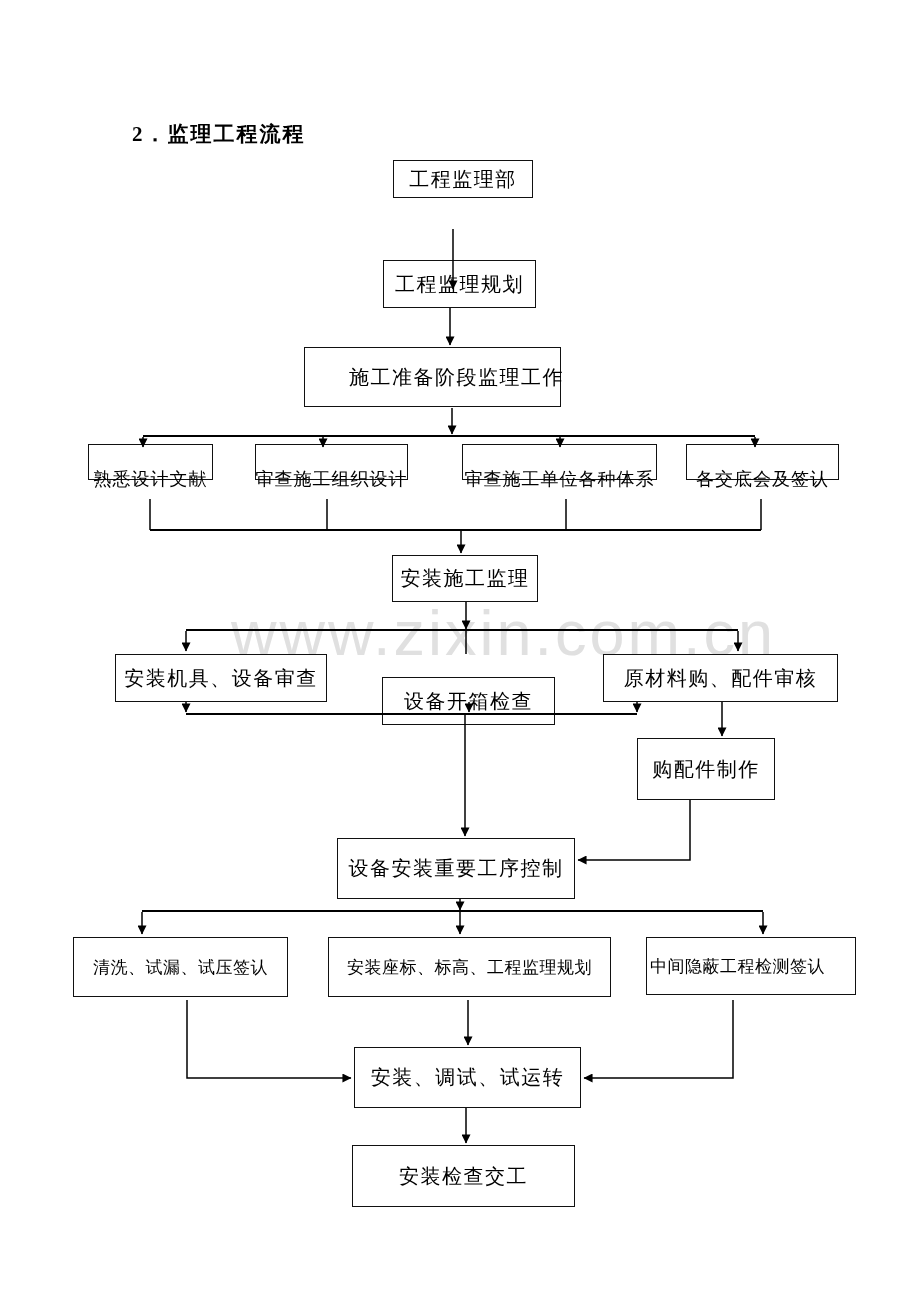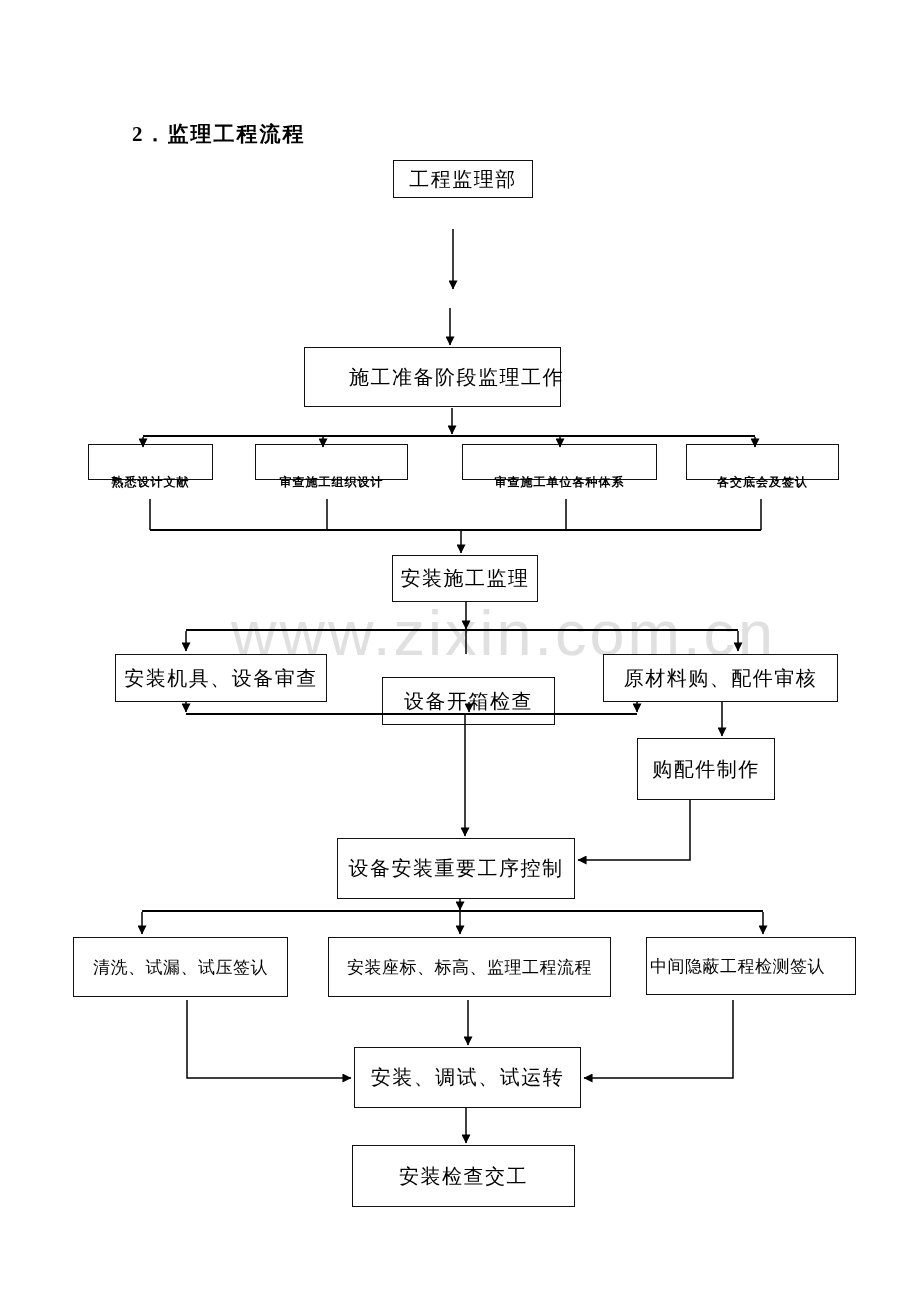--- a/index.html
+++ b/index.html
@@ -15,41 +15,44 @@
     position:absolute;left:231px;top:599px;font-size:63px;line-height:1.1;
     font-family:"Liberation Sans","DejaVu Sans",sans-serif;color:#e0e0e0;
     letter-spacing:3px;white-space:nowrap;z-index:0;user-select:none;
   }
   .node{
     position:absolute;box-sizing:border-box;background:#ffffff;border:1.6px solid #111;
     display:flex;align-items:center;justify-content:center;
     font-size:20px;letter-spacing:1.5px;white-space:nowrap;z-index:2;
   }
   .node.sm{font-size:17px;letter-spacing:0.5px;}
-  .node.row4{font-size:12px;letter-spacing:1px;font-weight:bold;}
+  .node.row4{font-size:18px;letter-spacing:1px;}
   .node.row4 .lbl{position:absolute;left:-8px;right:-8px;bottom:-12px;text-align:center;}
   .node.row4{overflow:visible;}
   .node.leftflush{justify-content:flex-start;padding-left:3px;font-family:Liberation Serif, serif;}
   svg.wires{position:absolute;left:0;top:0;z-index:3;pointer-events:none;}
   svg.wires path{fill:none;stroke:#000;stroke-width:1.5px;}
   svg.wires path.bus{stroke-width:2px;}
 </style>
 </head>
 <body>
 
 <div class="page">
 
   <div class="heading">2．监理工程流程</div>
 
   <div class="watermark">www.zixin.com.cn</div>
 
   <div class="node" style="left:393px;top:160px;width:140px;height:38px;">
     <span class="lbl">工程监理部</span>
   </div>
 
+  <div class="node" style="left:383px;top:260px;width:153px;height:48px;">
+    <span class="lbl">工程监理规划</span>
+  </div>
 
   <div class="node" style="left:304px;top:347px;width:257px;height:60px;padding-left:48px;">
     <span class="lbl">施工准备阶段监理工作</span>
   </div>
 
   <div class="node row4" style="left:88px;top:444px;width:125px;height:36px;">
     <span class="lbl">熟悉设计文献</span>
   </div>
 
   <div class="node row4" style="left:255px;top:444px;width:153px;height:36px;">
@@ -86,21 +89,21 @@
 
   <div class="node" style="left:337px;top:838px;width:238px;height:61px;">
     <span class="lbl">设备安装重要工序控制</span>
   </div>
 
   <div class="node sm" style="left:73px;top:937px;width:215px;height:60px;">
     <span class="lbl">清洗、试漏、试压签认</span>
   </div>
 
   <div class="node sm" style="left:328px;top:937px;width:283px;height:60px;">
-    <span class="lbl">安装座标、标高、监理工程流程</span>
+    <span class="lbl">安装座标、标高、工程监理规划</span>
   </div>
 
   <div class="node sm leftflush" style="left:646px;top:937px;width:210px;height:58px;">
     <span class="lbl">中间隐蔽工程检测签认</span>
   </div>
 
   <div class="node" style="left:354px;top:1047px;width:227px;height:61px;">
     <span class="lbl">安装、调试、试运转</span>
   </div>
 

